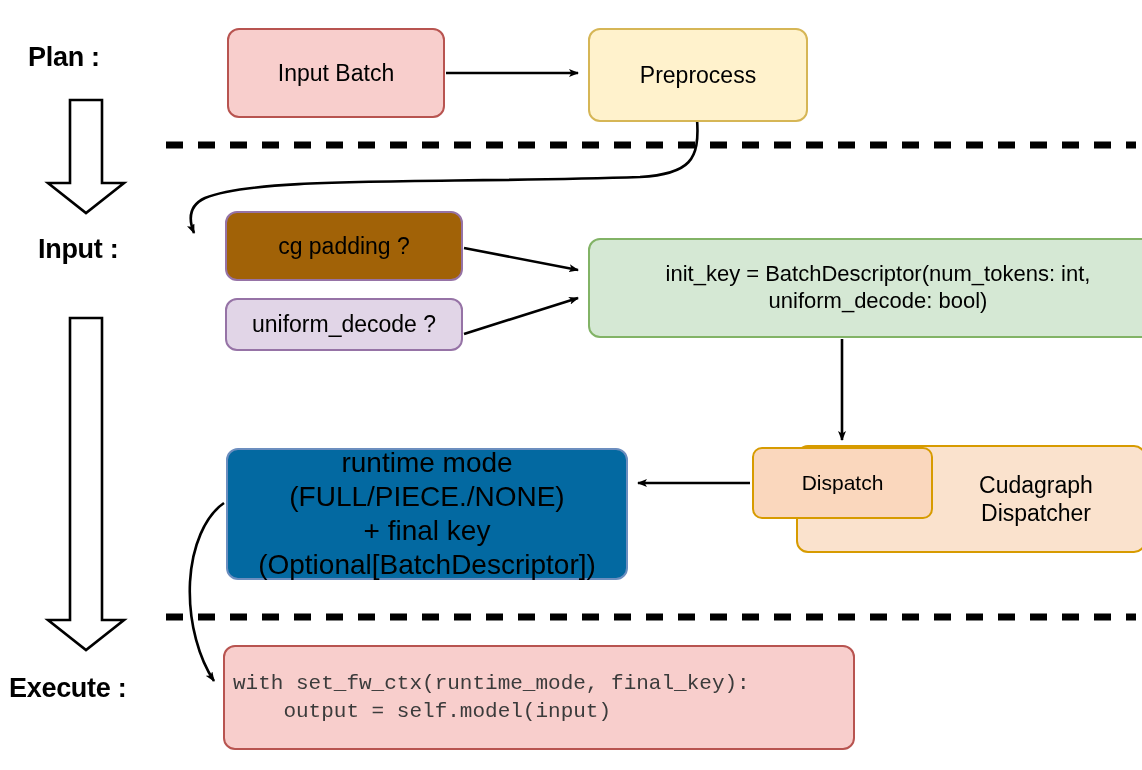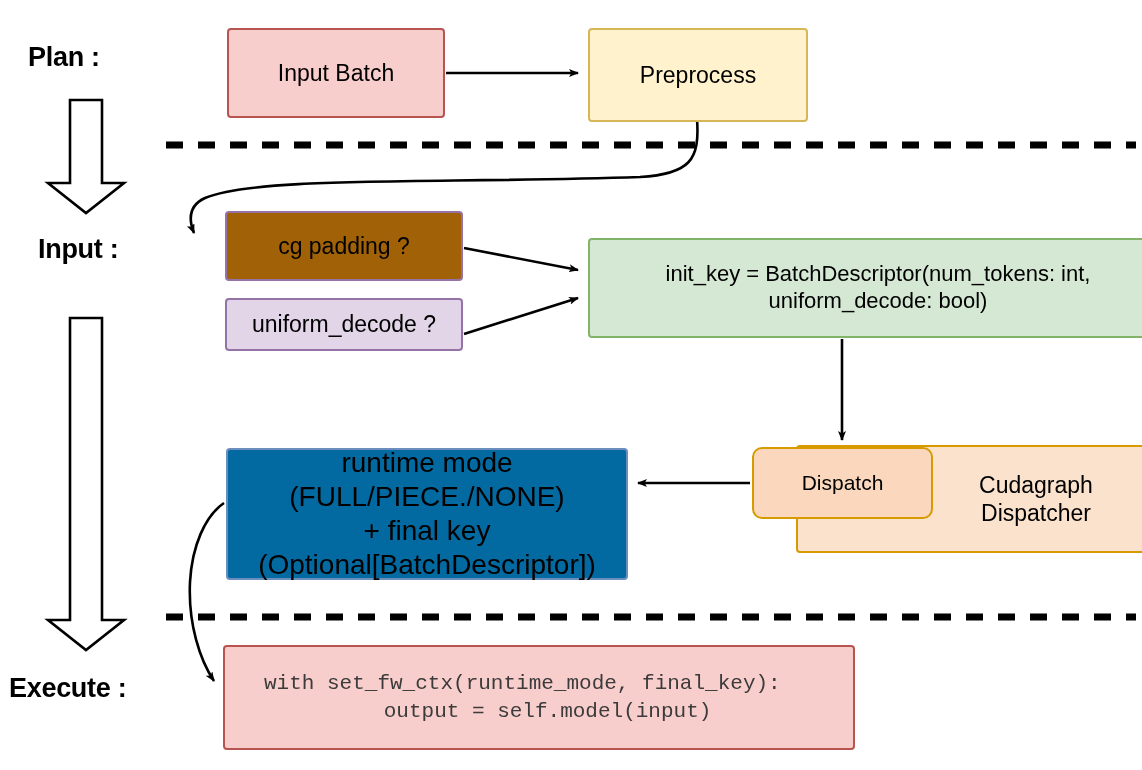--- a/index.html
+++ b/index.html
@@ -35,21 +35,21 @@
   }
   .node {
     position: absolute;
     box-sizing: border-box;
     display: flex;
     align-items: center;
     justify-content: center;
     text-align: center;
     border-style: solid;
     border-width: 2px;
-    border-radius: 4px;
+    border-radius: 12px;
     color: #000000;
     line-height: 1.22;
   }
   .node-text {
     display: block;
     white-space: pre-line;
   }
   .n-input-batch {
     left: 227px; top: 28px; width: 218px; height: 90px;
     background: #f8cecc; border-color: #b85450;
@@ -102,25 +102,24 @@
   .n-code {
     left: 223px; top: 645px; width: 632px; height: 105px;
     background: #f8cecc; border-color: #b85450;
     font-family: "Liberation Mono", monospace;
     font-size: 21px;
     justify-content: flex-start;
     align-items: center;
     padding-left: 8px;
   }
   .n-code .node-text {
-    text-align: center;
+    text-align: left;
     white-space: pre;
     color: #3b3b3b;
     line-height: 1.32;
-    margin-left: 31px;
   }
   .lbl-input { left: 28px; top: 42px; }
   .lbl-plan  { left: 38px; top: 234px; }
   .lbl-exec  { left: 9px;  top: 673px; }
 </style>
 </head>
 <body>
 
 <div id="stage">
 

